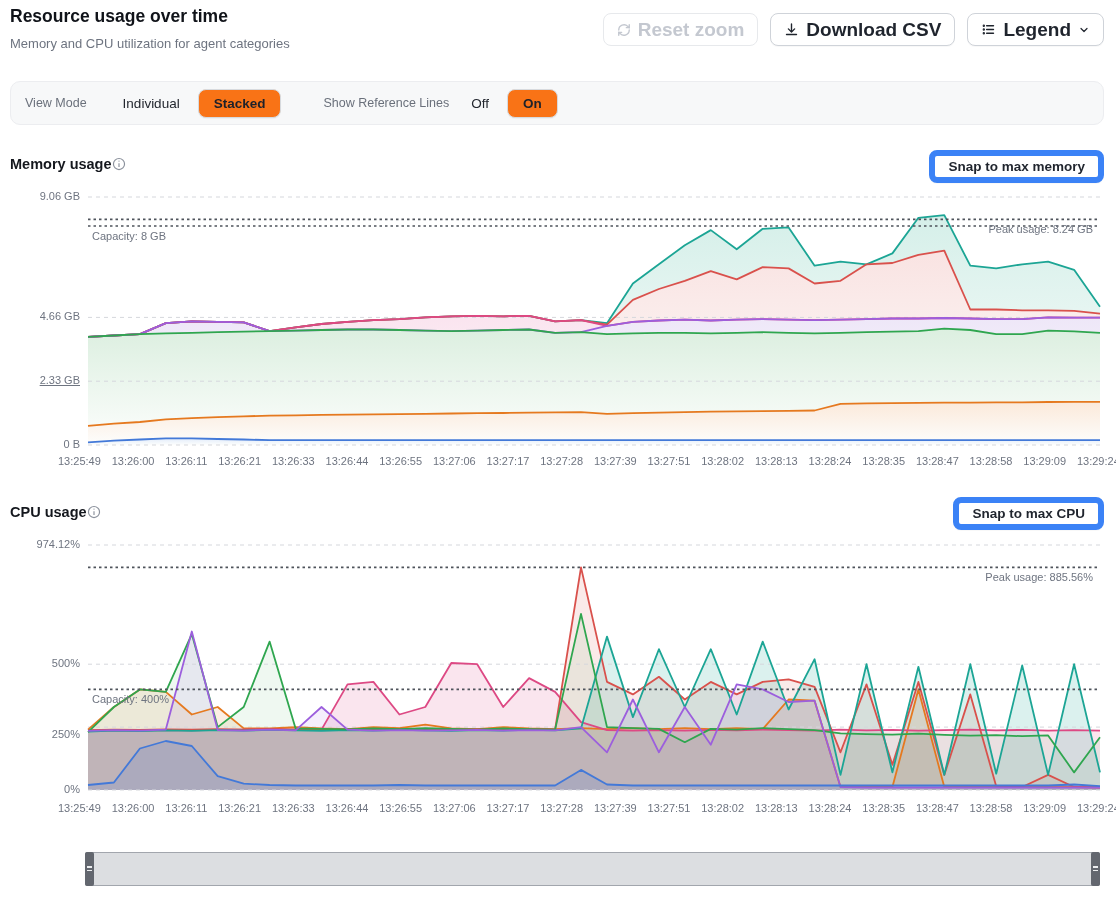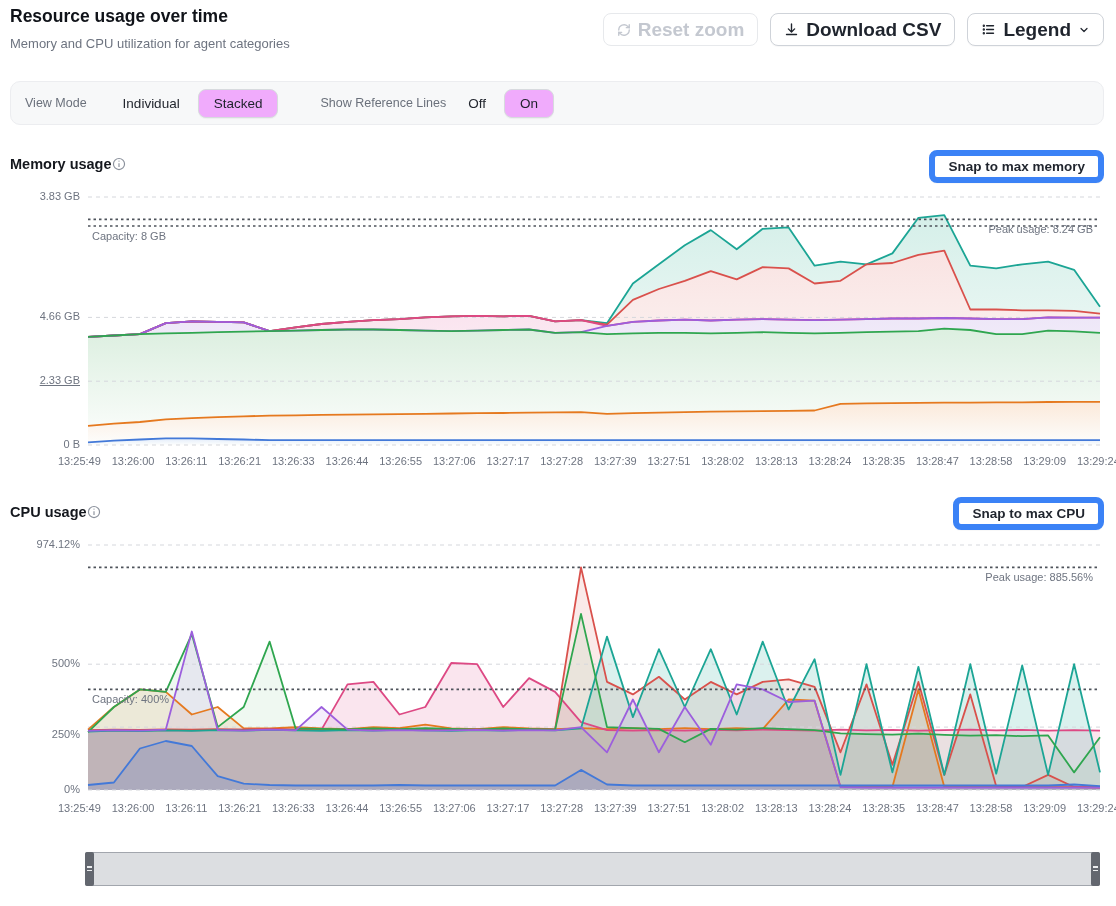--- a/index.html
+++ b/index.html
@@ -14,22 +14,22 @@
   .btn{display:flex;align-items:center;gap:7px;height:33px;padding:0 13px;background:#fff;
        border:1px solid #cfd3d9;border-radius:8px;font-size:19px;font-weight:700;color:#1f242d;
        cursor:pointer;box-shadow:0 1px 1px rgba(0,0,0,0.03);}
   .btn.disabled{color:#c4c8d0;border-color:#e7e9ec;box-shadow:none;font-weight:600;}
   .btn svg{display:block;}
 
   .toolbar{position:absolute;left:10px;right:12px;top:81px;height:44px;background:#f7f8f9;
            border:1px solid #ecedf0;border-radius:10px;display:flex;align-items:center;padding:16px 14px;}
   .tb-label{font-size:12.5px;color:#6a707b;}
   .tb-opt{font-size:13.5px;color:#23272f;padding:6px 10px;cursor:pointer;}
-  .tb-pill{font-size:13.5px;color:#1d212a;background:#f0abfc;border:1px solid #d7dade;border-radius:8px;
-           padding:6px 15px;box-shadow:0 1px 1px rgba(0,0,0,0.04);cursor:pointer;}
+  .tb-pill{font-size:13.5px;color:#1d212a;background:#f97316;border:1px solid #d7dade;border-radius:8px;
+           padding:6px 15px;box-shadow:0 1px 1px rgba(0,0,0,0.04);cursor:pointer;font-weight:bold;}
 
   .section-title{position:absolute;left:10px;font-size:14.5px;font-weight:700;color:#14171d;display:flex;align-items:center;}
   .info-icon{color:#8b919c;display:inline-flex;}
   .snap-btn{position:absolute;right:12px;height:33px;padding:0 13px;display:flex;align-items:center;
             background:#fff;border:6px solid #3b82f6;border-radius:8px;font-size:13.5px;font-weight:700;
             color:#1f242d;cursor:pointer;box-shadow:0 1px 1px rgba(0,0,0,0.03);}
 
   .ytick{position:absolute;width:72px;text-align:right;font-size:11px;color:#6e7480;}
   .ref-label{position:absolute;font-size:11px;color:#6e7480;background:transparent;}
   .xlabels{position:absolute;left:58px;width:1062px;display:flex;justify-content:space-between;
@@ -161,21 +161,21 @@
       <path d="M0,144.9 L25.9,143.5 L51.9,142.1 L77.8,131.2 L103.8,129.3 L129.7,129.8 L155.7,130.4 L181.6,139.1 L207.6,135.3 L233.5,132.0 L259.5,129.8 L285.4,128.2 L311.4,127.1 L337.3,125.4 L363.3,124.3 L389.2,123.8 L415.2,124.3 L441.1,123.8 L467.1,129.3 L493.0,128.2 L519.0,132.6 L544.9,107.9 L570.9,97.0 L596.8,88.8 L622.8,79.2 L648.7,87.4 L674.7,75.1 L700.6,76.4 L726.6,91.5 L752.5,88.8 L778.5,72.3 L804.4,71.0 L830.4,62.8 L856.3,58.7 L882.3,117.5 L908.2,117.5 L934.2,118.3 L960.1,118.3 L986.1,118.9 L1012.0,121.6" fill="none" stroke="#d9514c" stroke-width="1.8" stroke-linejoin="round"></path>
       <path d="M0,144.9 L25.9,143.5 L51.9,142.1 L77.8,131.2 L103.8,129.3 L129.7,129.8 L155.7,130.4 L181.6,139.1 L207.6,135.3 L233.5,132.0 L259.5,129.8 L285.4,128.2 L311.4,127.1 L337.3,125.4 L363.3,124.3 L389.2,123.8 L415.2,124.3 L441.1,123.8 L467.1,129.3 L493.0,128.2 L519.0,133.9 L544.9,129.8 L570.9,128.5 L596.8,127.6 L622.8,128.5 L648.7,127.6 L674.7,127.1 L700.6,127.6 L726.6,128.2 L752.5,127.6 L778.5,127.1 L804.4,126.5 L830.4,126.5 L856.3,126.0 L882.3,126.5 L908.2,127.1 L934.2,127.1 L960.1,125.4 L986.1,125.7 L1012.0,125.7" fill="none" stroke="#dd4984" stroke-width="1.8" stroke-linejoin="round"></path>
       <path d="M0,144.9 L25.9,143.5 L51.9,142.1 L77.8,131.2 L103.8,129.3 L129.7,129.8 L155.7,130.4 L181.6,139.1 L207.6,138.6 L233.5,138.0 L259.5,137.5 L285.4,137.5 L311.4,138.0 L337.3,138.6 L363.3,139.1 L389.2,138.6 L415.2,138.0 L441.1,137.5 L467.1,140.8 L493.0,140.2 L519.0,133.9 L544.9,129.8 L570.9,128.5 L596.8,127.6 L622.8,128.5 L648.7,127.6 L674.7,127.1 L700.6,127.6 L726.6,128.2 L752.5,127.6 L778.5,127.1 L804.4,126.5 L830.4,126.5 L856.3,126.0 L882.3,126.5 L908.2,127.1 L934.2,127.1 L960.1,125.4 L986.1,125.7 L1012.0,125.7" fill="none" stroke="#9c5fdd" stroke-width="1.8" stroke-linejoin="round"></path>
       <path d="M0,144.9 L25.9,143.5 L51.9,142.1 L77.8,141.3 L103.8,140.8 L129.7,140.2 L155.7,139.7 L181.6,139.1 L207.6,138.6 L233.5,138.0 L259.5,137.5 L285.4,137.5 L311.4,138.0 L337.3,138.6 L363.3,139.1 L389.2,138.6 L415.2,138.0 L441.1,137.5 L467.1,140.8 L493.0,140.2 L519.0,142.1 L544.9,141.3 L570.9,140.8 L596.8,140.8 L622.8,141.3 L648.7,140.8 L674.7,140.2 L700.6,140.8 L726.6,141.3 L752.5,140.8 L778.5,140.2 L804.4,139.7 L830.4,139.1 L856.3,136.7 L882.3,138.0 L908.2,142.1 L934.2,142.1 L960.1,138.6 L986.1,139.4 L1012.0,140.8" fill="none" stroke="#2fa64f" stroke-width="1.8" stroke-linejoin="round"></path>
       <path d="M0,233.8 L25.9,231.6 L51.9,230.0 L77.8,227.3 L103.8,226.2 L129.7,225.1 L155.7,224.3 L181.6,223.7 L207.6,223.4 L233.5,222.9 L259.5,222.6 L285.4,222.3 L311.4,222.1 L337.3,221.8 L363.3,221.5 L389.2,221.2 L415.2,221.0 L441.1,220.7 L467.1,220.4 L493.0,220.2 L519.0,221.8 L544.9,221.2 L570.9,220.7 L596.8,220.2 L622.8,219.6 L648.7,219.3 L674.7,219.1 L700.6,218.8 L726.6,218.5 L752.5,211.9 L778.5,211.4 L804.4,211.1 L830.4,210.8 L856.3,210.6 L882.3,210.6 L908.2,210.3 L934.2,210.3 L960.1,210.0 L986.1,209.8 L1012.0,209.8" fill="none" stroke="#e5791f" stroke-width="1.8" stroke-linejoin="round"></path>
       <path d="M0,250.3 L25.9,248.6 L51.9,247.5 L77.8,246.4 L103.8,246.4 L129.7,247.0 L155.7,247.5 L181.6,248.1 L207.6,248.1 L233.5,248.1 L259.5,248.1 L285.4,248.1 L311.4,248.1 L337.3,248.1 L363.3,248.1 L389.2,248.1 L415.2,248.1 L441.1,248.1 L467.1,248.1 L493.0,248.1 L519.0,248.1 L544.9,248.1 L570.9,248.1 L596.8,248.1 L622.8,248.1 L648.7,248.1 L674.7,248.1 L700.6,248.1 L726.6,248.1 L752.5,248.1 L778.5,248.1 L804.4,248.1 L830.4,248.1 L856.3,248.1 L882.3,248.1 L908.2,248.1 L934.2,248.1 L960.1,248.1 L986.1,248.1 L1012.0,248.1" fill="none" stroke="#4379d8" stroke-width="1.8" stroke-linejoin="round"></path>
       <line x1="0" x2="1012" y1="27.4" y2="27.4" stroke="#4e535b" stroke-dasharray="2.5 3" stroke-width="1.7"></line>
       <line x1="0" x2="1012" y1="34.0" y2="34.0" stroke="#4e535b" stroke-dasharray="2.5 3" stroke-width="1.7"></line>
     </svg>
   <div id="mem-yticks">
-      <div class="ytick" style="left: 8px; top: 190px;">3.83 GB</div>
+      <div class="ytick" style="left: 8px; top: 190px;">9.06 GB</div>
       <div class="ytick" style="left: 8px; top: 310.4px;">4.66 GB</div>
       <div class="ytick" style="left: 8px; top: 374.2px; text-decoration: underline;">2.33 GB</div>
       <div class="ytick" style="left: 8px; top: 438px;">0 B</div>
     </div>
   <div id="mem-reflabels">
       <div class="ref-label" style="top: 223.4px; right: 23px;">Peak usage: 8.24 GB</div>
       <div class="ref-label" style="top: 230px; left: 92px;">Capacity: 8 GB</div>
     </div>
   <div class="xlabels" style="top:455px;" id="mem-xlabels">
       <span>13:25:49</span>

